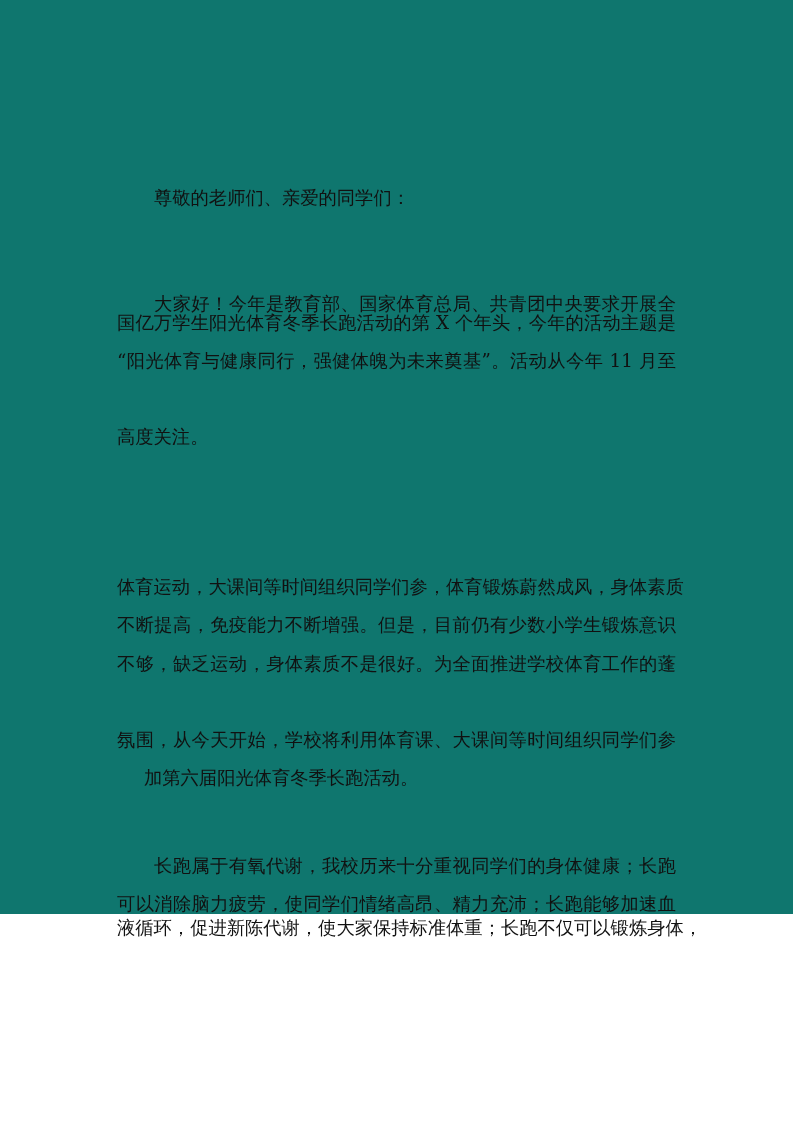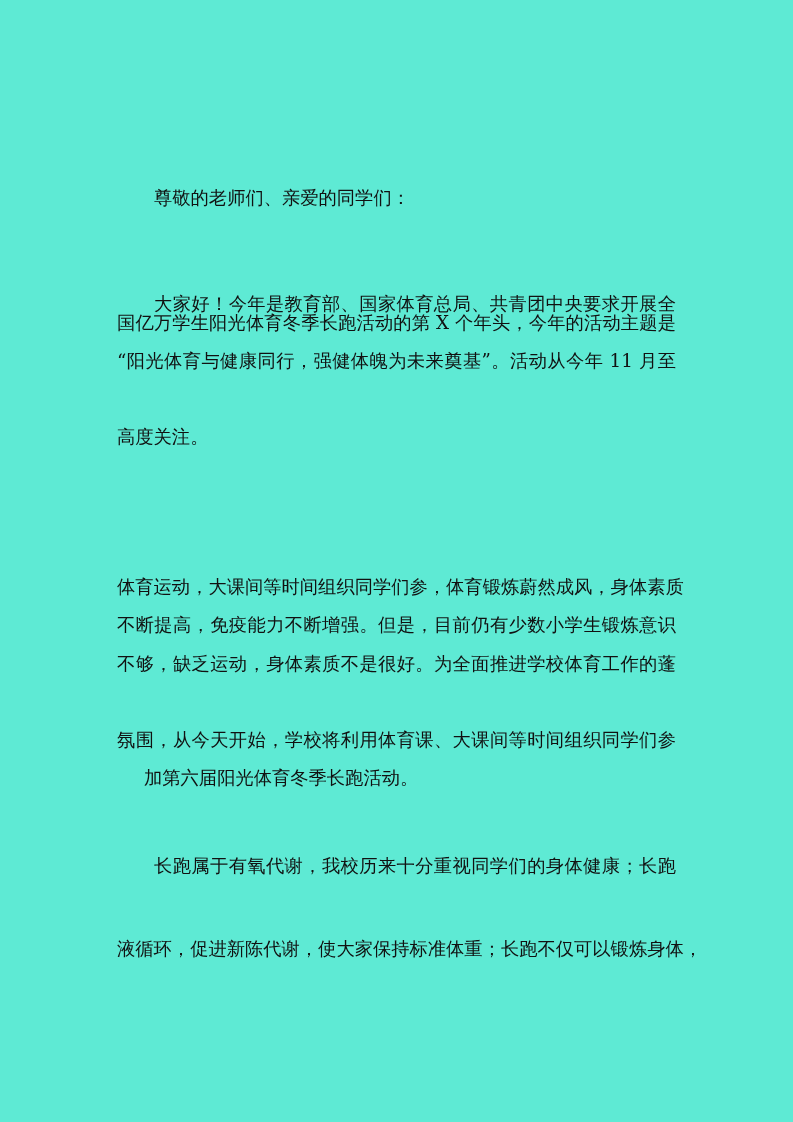--- a/index.html
+++ b/index.html
@@ -10,22 +10,22 @@
     body {
       width: 793px;
       height: 1122px;
       position: relative;
       overflow: hidden;
     }
     .page {
       position: absolute;
       left: 0; top: 0;
       width: 793px;
-      height: 1122px;
-      background: #5eead4;
+      height: 914px;
+      background: #0f766e;
       text-decoration: underline;
     }
     .line {
       position: absolute;
       left: 117px;
       width: 559px;
       height: 26px;
       line-height: 26px;
       font-family: "DejaVu Serif", "Liberation Serif", serif;
       font-size: 18.3px;
@@ -55,15 +55,16 @@
   <div class="line" style="top:348px;">“阳光体育与健康同行，强健体魄为未来奠基”。活动从今年 11 月至</div>
   <div class="line last" style="top:424px;">高度关注。</div>
 
   <div class="line" style="top:574px;">体育运动，大课间等时间组织同学们参，体育锻炼蔚然成风，身体素质</div>
   <div class="line" style="top:612px;">不断提高，免疫能力不断增强。但是，目前仍有少数小学生锻炼意识</div>
   <div class="line" style="top:651px;">不够，缺乏运动，身体素质不是很好。为全面推进学校体育工作的蓬</div>
   <div class="line" style="top:727px;">氛围，从今天开始，学校将利用体育课、大课间等时间组织同学们参</div>
   <div class="line last" style="top:765px;margin-left:27px;">加第六届阳光体育冬季长跑活动。</div>
 
   <div class="line indent" style="top:853px;">长跑属于有氧代谢，我校历来十分重视同学们的身体健康；长跑</div>
-  <div class="line" style="top:936px;">液循环，促进新陈代谢，使大家保持标准体重；长跑不仅可以锻炼身体，</div>
+  <div class="line" style="top:891px;">可以消除脑力疲劳，使同学们情绪高昂、精力充沛；长跑能够加速血</div>
+  <div class="line" style="top:915px;">液循环，促进新陈代谢，使大家保持标准体重；长跑不仅可以锻炼身体，</div>
 
 </div>
 
 </body></html>

